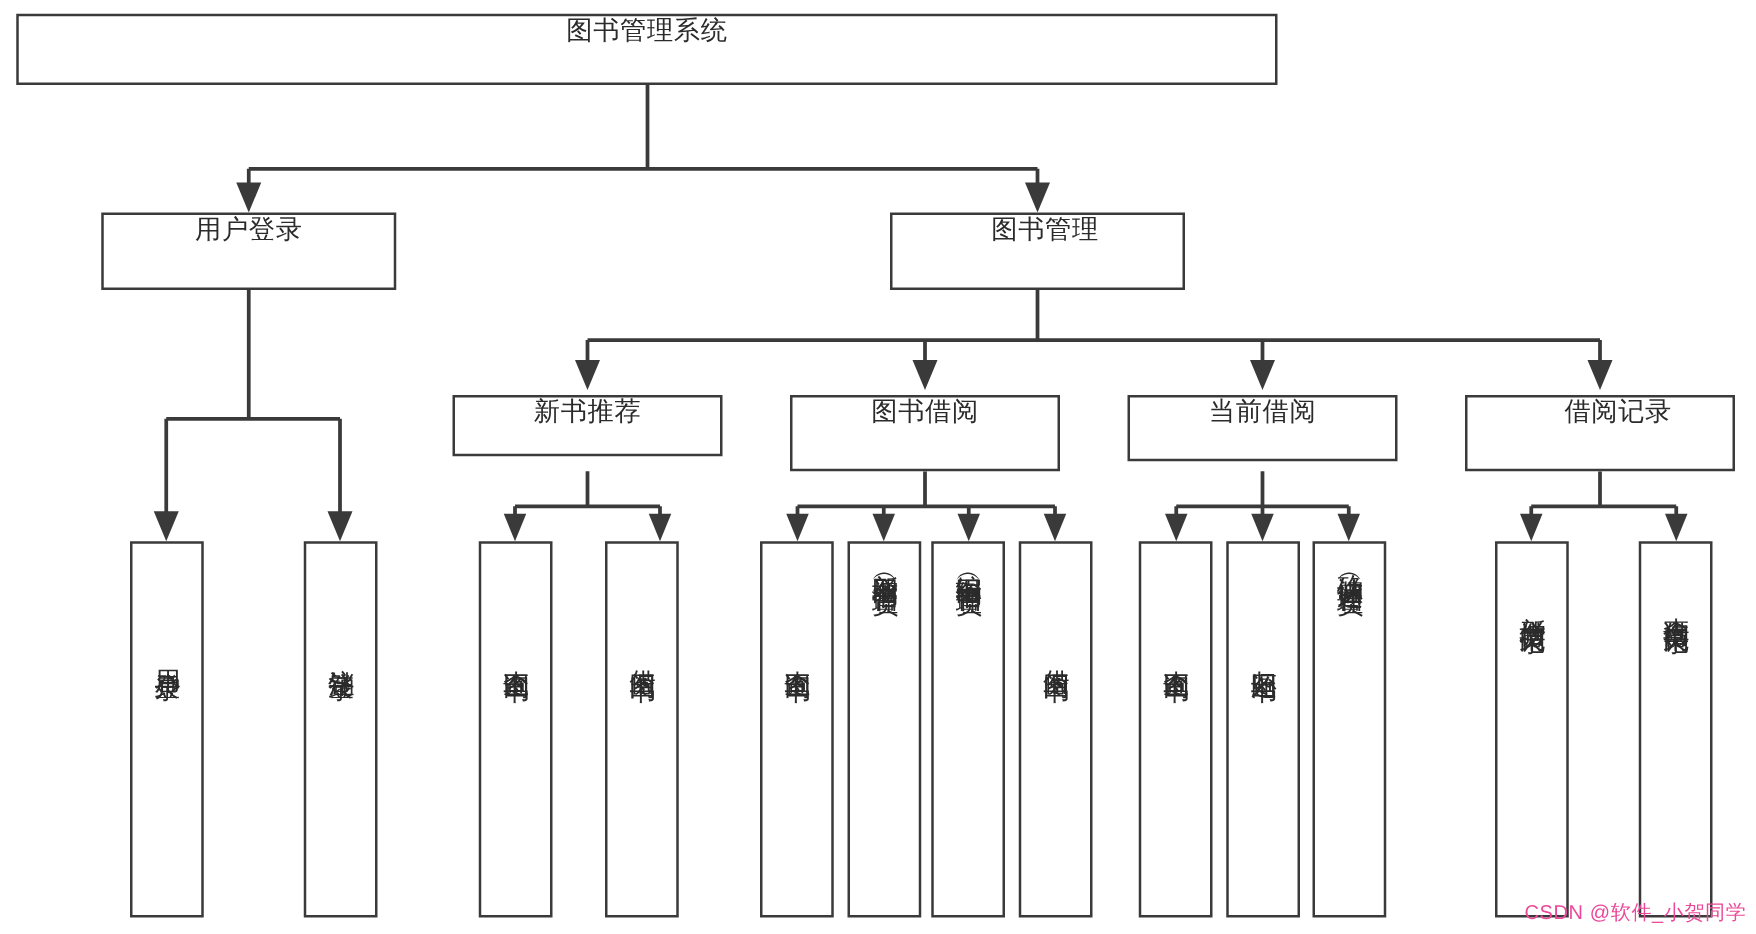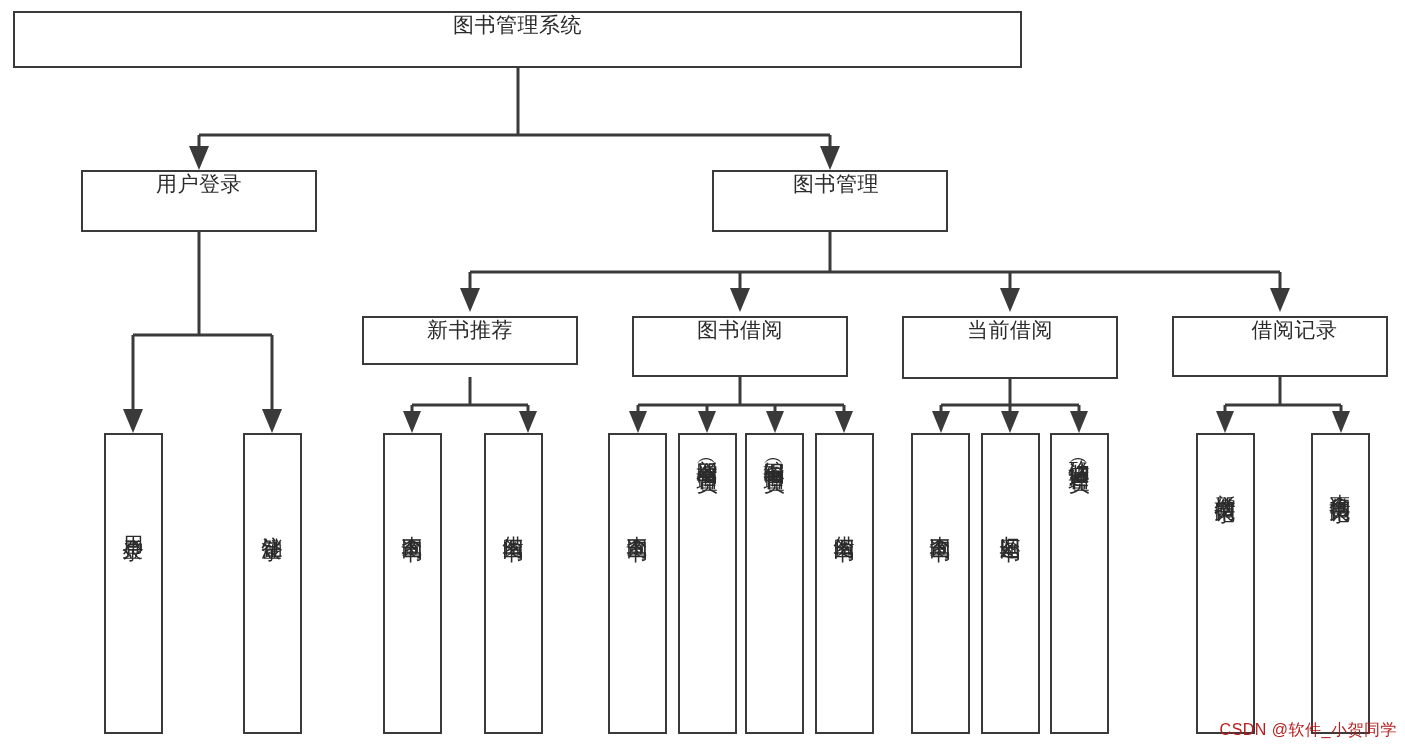--- a/index.html
+++ b/index.html
@@ -63,21 +63,21 @@
     padding-top: 2px;
   }
   .node.vert.mid .lbl {
     margin-top: 0;
   }
   #watermark {
     position: absolute;
     right: 8px;
     bottom: 6px;
     font-size: 16px;
-    color: #b91c1c;
+    color: #ec4899;
     letter-spacing: 0.5px;
     white-space: nowrap;
   }
 </style>
 </head>
 <body>
 
 <div id="canvas">
 
   <svg class="edges" viewBox="0 0 1405 747" xmlns="http://www.w3.org/2000/svg">
@@ -167,21 +167,21 @@
   <div class="node horiz" style="left:712px; top:170px; width:236px; height:62px;padding-left:12px;">
     <span class="lbl">图书管理</span>
   </div>
 
   <div class="node horiz" style="left:362px; top:316px; width:216px; height:49px;">
     <span class="lbl">新书推荐</span>
   </div>
   <div class="node horiz" style="left:632px; top:316px; width:216px; height:61px;">
     <span class="lbl">图书借阅</span>
   </div>
-  <div class="node horiz" style="left:902px; top:316px; width:216px; height:63px;">
+  <div class="node horiz" style="left:902px; top:316px; width:216px; height:53px;">
     <span class="lbl">当前借阅</span>
   </div>
   <div class="node horiz" style="left:1172px; top:316px; width:216px; height:61px;padding-left:29px;">
     <span class="lbl">借阅记录</span>
   </div>
 
   <div class="node vert mid" style="left:104px; top:433px; width:59px; height:301px; padding-top:84px;">
     <span class="lbl">用户登录</span>
   </div>
   <div class="node vert mid" style="left:243px; top:433px; width:59px; height:301px; padding-top:84px;">

